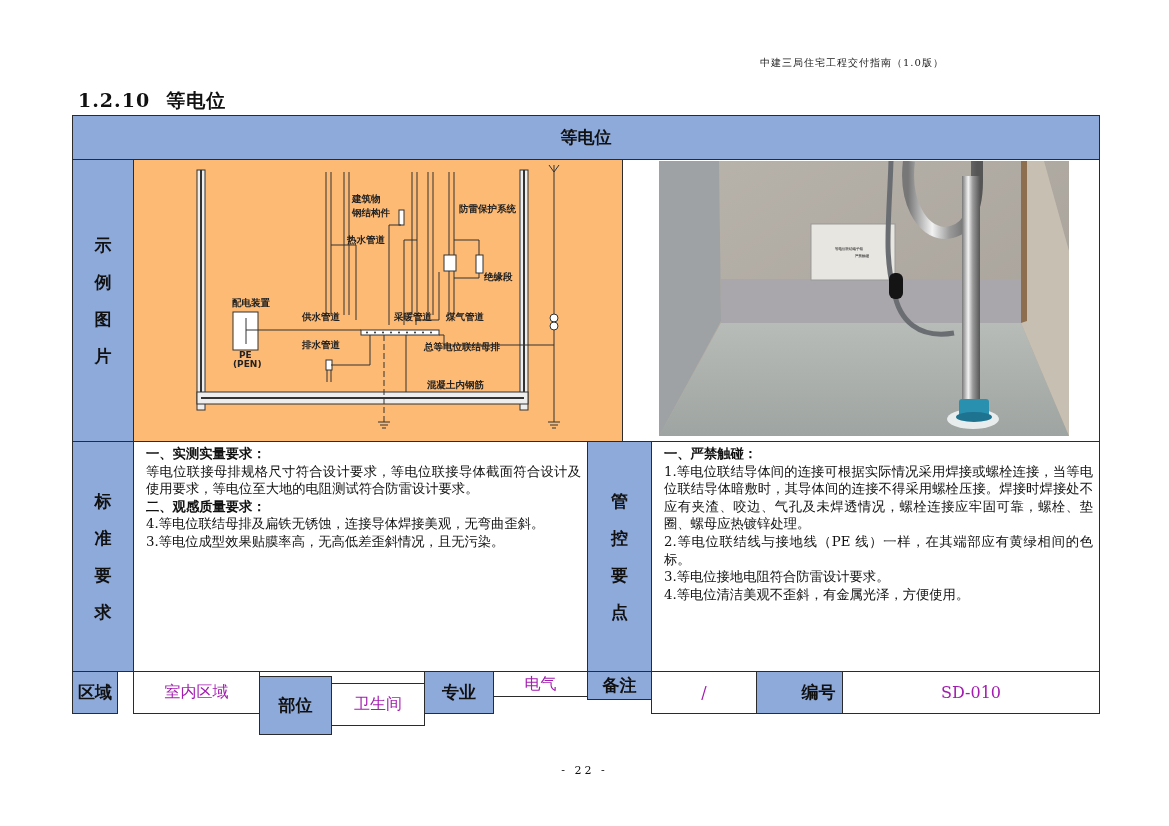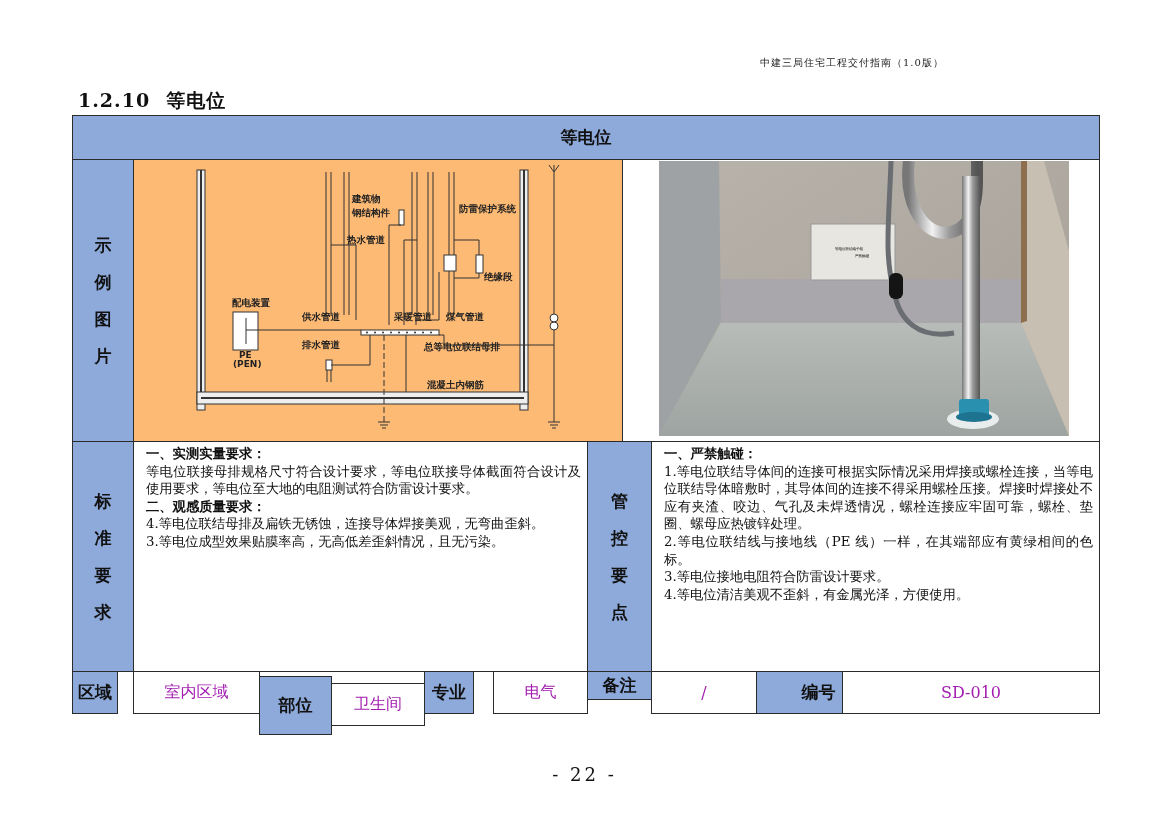--- a/index.html
+++ b/index.html
@@ -14,21 +14,21 @@
                display:flex; align-items:center; justify-content:center; }
   .vlabel { display:flex; align-items:center; justify-content:center; }
   .vlabel .stack { display:flex; flex-direction:column; align-items:center; gap:14px;
                    font-family:"DejaVu Sans","Liberation Sans",sans-serif; font-weight:bold; font-size:17px; }
   .text-cell { padding:3px 6px 3px 12px; font-size:13.3px; line-height:17.6px; text-align:justify; }
   .text-cell .h { font-family:"DejaVu Sans","Liberation Sans",sans-serif; font-weight:bold; }
   .text-cell p { margin:0; }
   .bot-label { font-family:"DejaVu Sans","Liberation Sans",sans-serif; font-weight:bold; font-size:17px;
                display:flex; align-items:center; justify-content:center; }
   .bot-val { font-size:16px; display:flex; align-items:center; justify-content:center; color:#a21caf; }
-  .page-num { position:absolute; left:0; width:1169px; top:764px; text-align:center; font-size:18px; letter-spacing:3px; }
+  .page-num { position:absolute; left:0; width:1169px; top:764px; text-align:center; font-size:11px; letter-spacing:3px; }
   svg text { font-family:"DejaVu Sans","Liberation Sans",sans-serif; font-weight:bold; }
 </style>
 </head>
 <body>
 
 <div class="running-header">中建三局住宅工程交付指南（1.0版）</div>
 
 <div class="section-title">
   <span class="num">1.2.10</span><span>等电位</span>
 </div>
@@ -201,20 +201,20 @@
   <p>1.等电位联结导体间的连接可根据实际情况采用焊接或螺栓连接，当等电位联结导体暗敷时，其导体间的连接不得采用螺栓压接。焊接时焊接处不应有夹渣、咬边、气孔及未焊透情况，螺栓连接应牢固可靠，螺栓、垫圈、螺母应热镀锌处理。</p>
   <p>2.等电位联结线与接地线（PE 线）一样，在其端部应有黄绿相间的色标。</p>
   <p>3.等电位接地电阻符合防雷设计要求。</p>
   <p>4.等电位清洁美观不歪斜，有金属光泽，方便使用。</p>
 </div>
 
 <div class="cell blue bot-label" style="left:72px;top:671px;width:46px;height:43px;">区域</div>
 <div class="cell bot-val" style="left:133px;top:671px;width:127px;height:43px;">室内区域</div>
 <div class="cell blue bot-label" style="left:259px;top:676px;width:73px;height:59px;">部位</div>
 <div class="cell bot-val" style="left:331px;top:671px;width:94px;height:43px;margin-top:12px;">卫生间</div>
-<div class="cell blue bot-label" style="left:424px;top:671px;width:50px;height:43px;">专业</div>
-<div class="cell bot-val" style="left:493px;top:671px;width:95px;height:43px;">电气</div>
+<div class="cell blue bot-label" style="left:424px;top:671px;width:70px;height:43px;">专业</div>
+<div class="cell bot-val" style="left:493px;top:671px;width:95px;height:26px;">电气</div>
 <div class="cell blue bot-label" style="left:587px;top:671px;width:65px;height:29px;">备注</div>
 <div class="cell bot-val" style="left:651px;top:671px;width:106px;height:43px;">/</div>
 <div class="cell blue bot-label" style="left:756px;top:671px;width:87px;height:43px;padding-left:38px;">编号</div>
 <div class="cell bot-val" style="left:842px;top:671px;width:258px;height:43px;">SD-010</div>
 
 <div class="page-num">- 22 -</div>
 
 </body></html>

